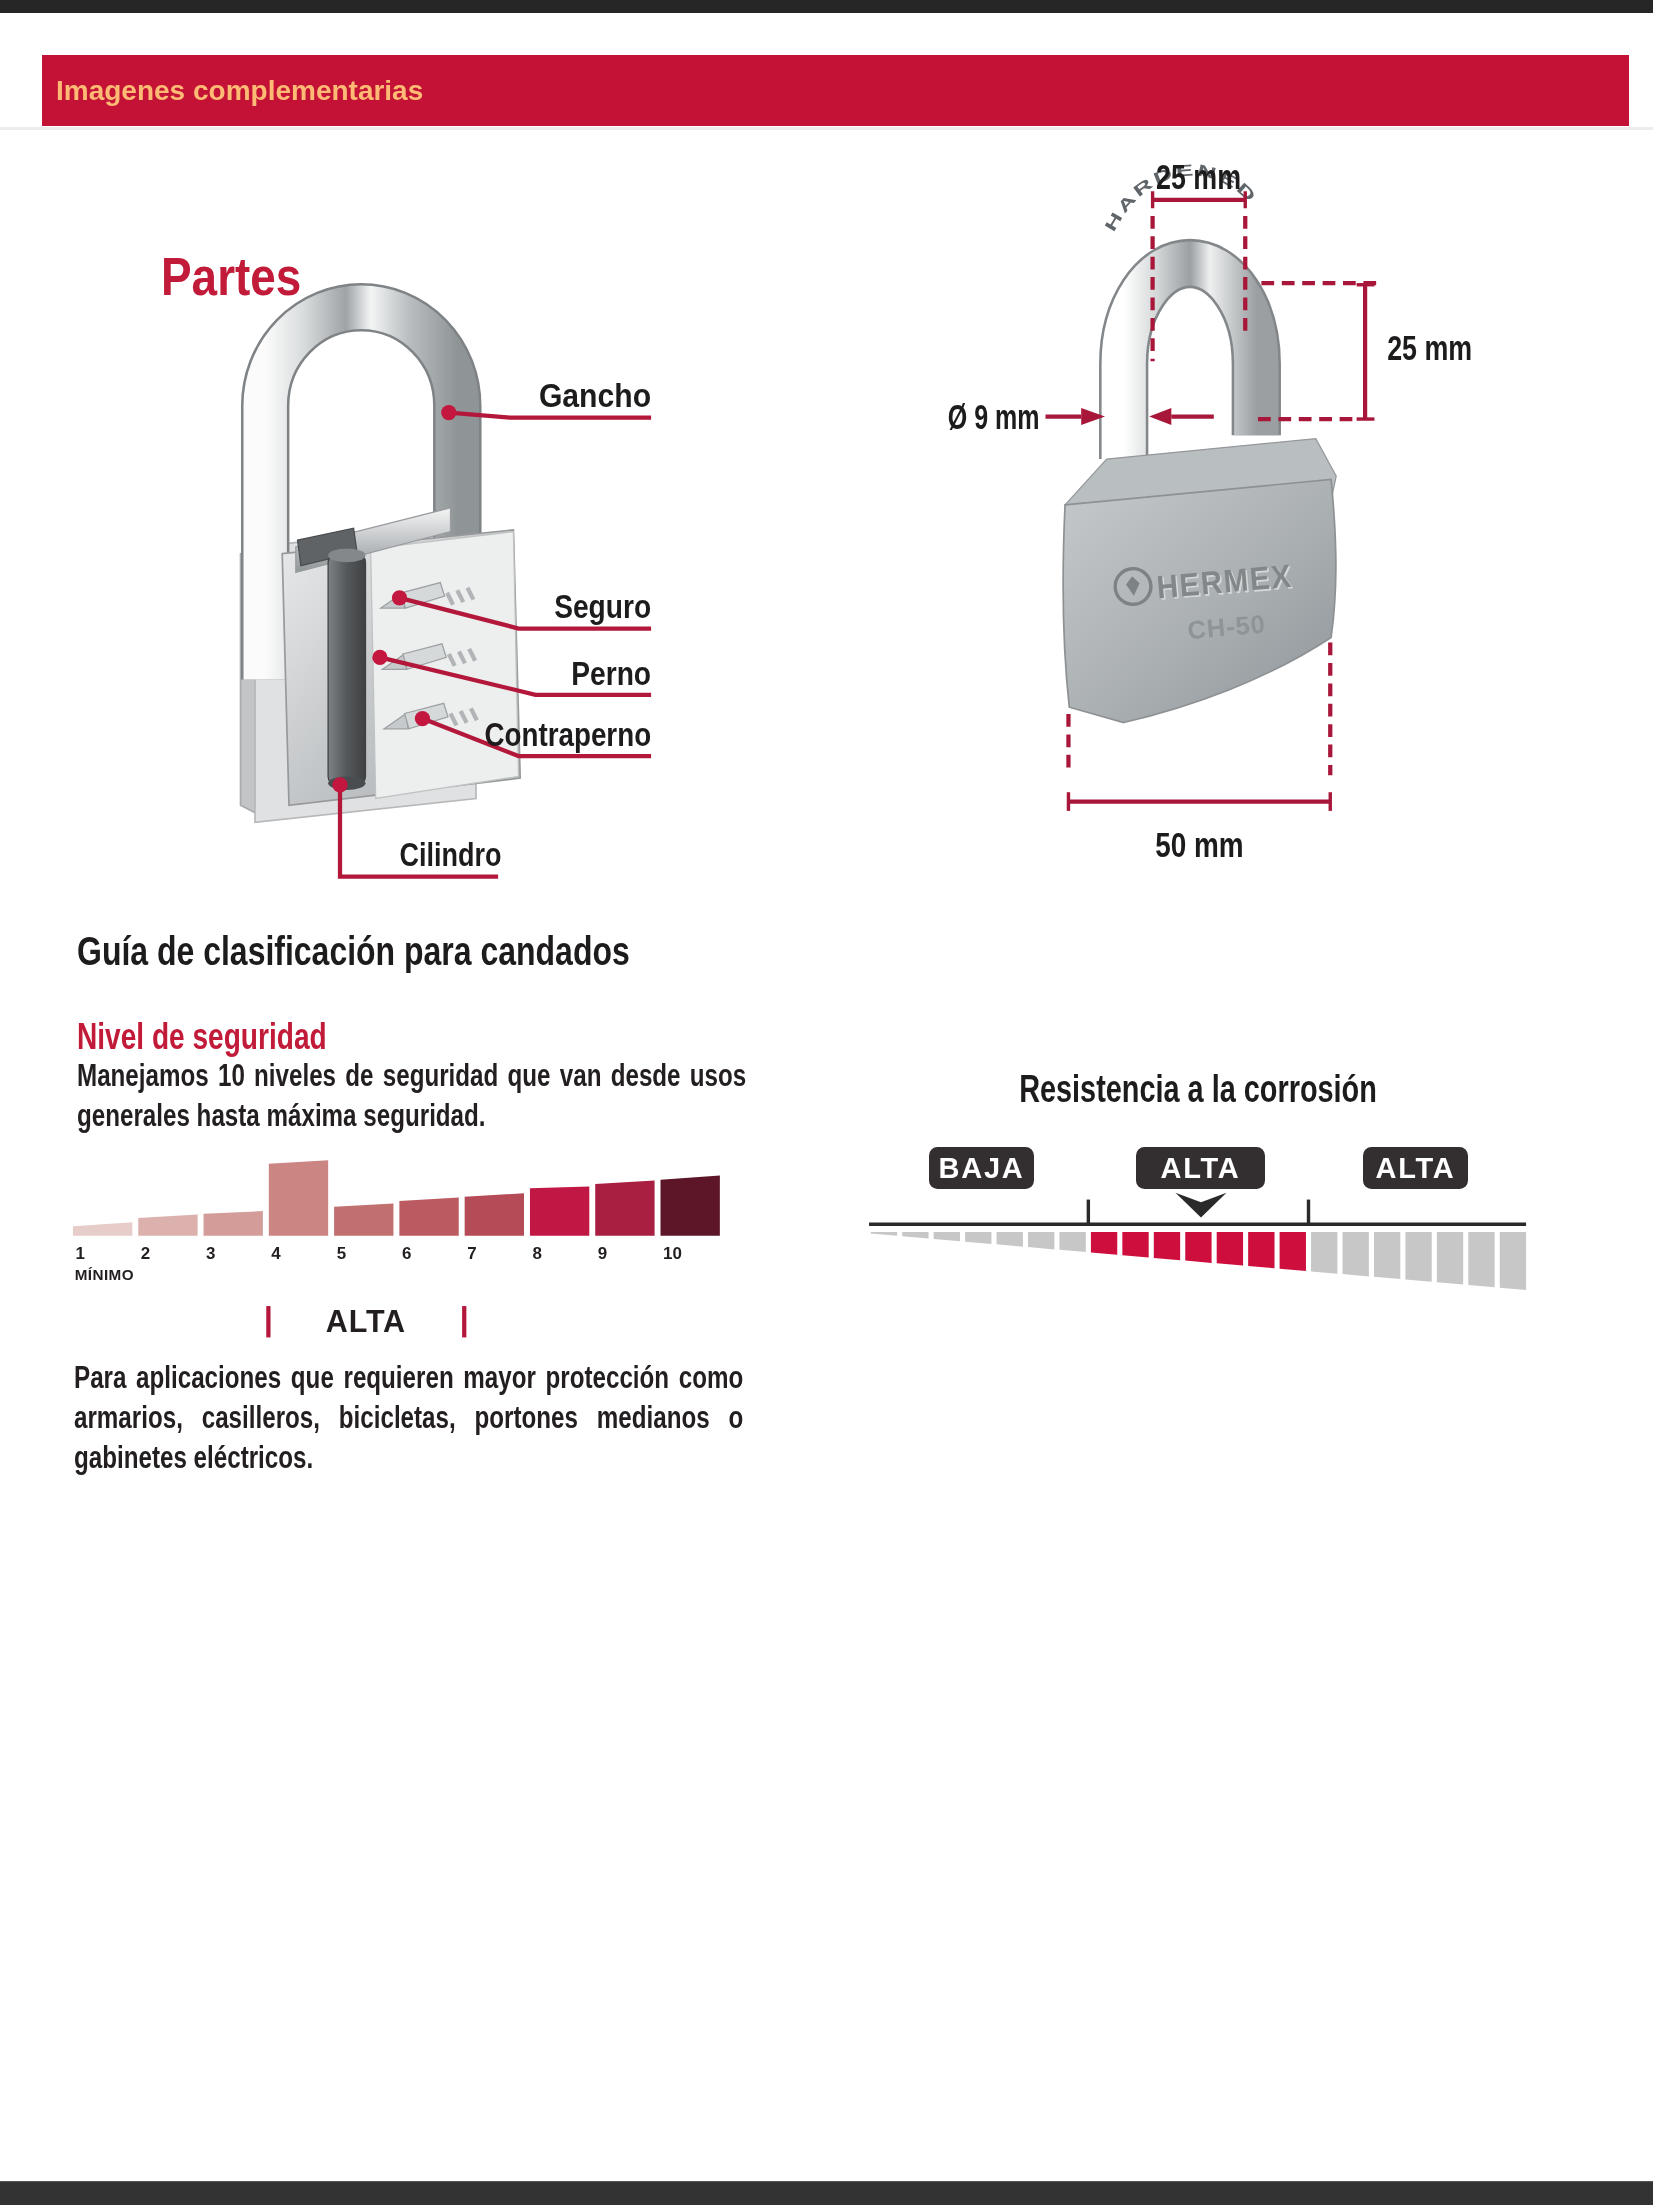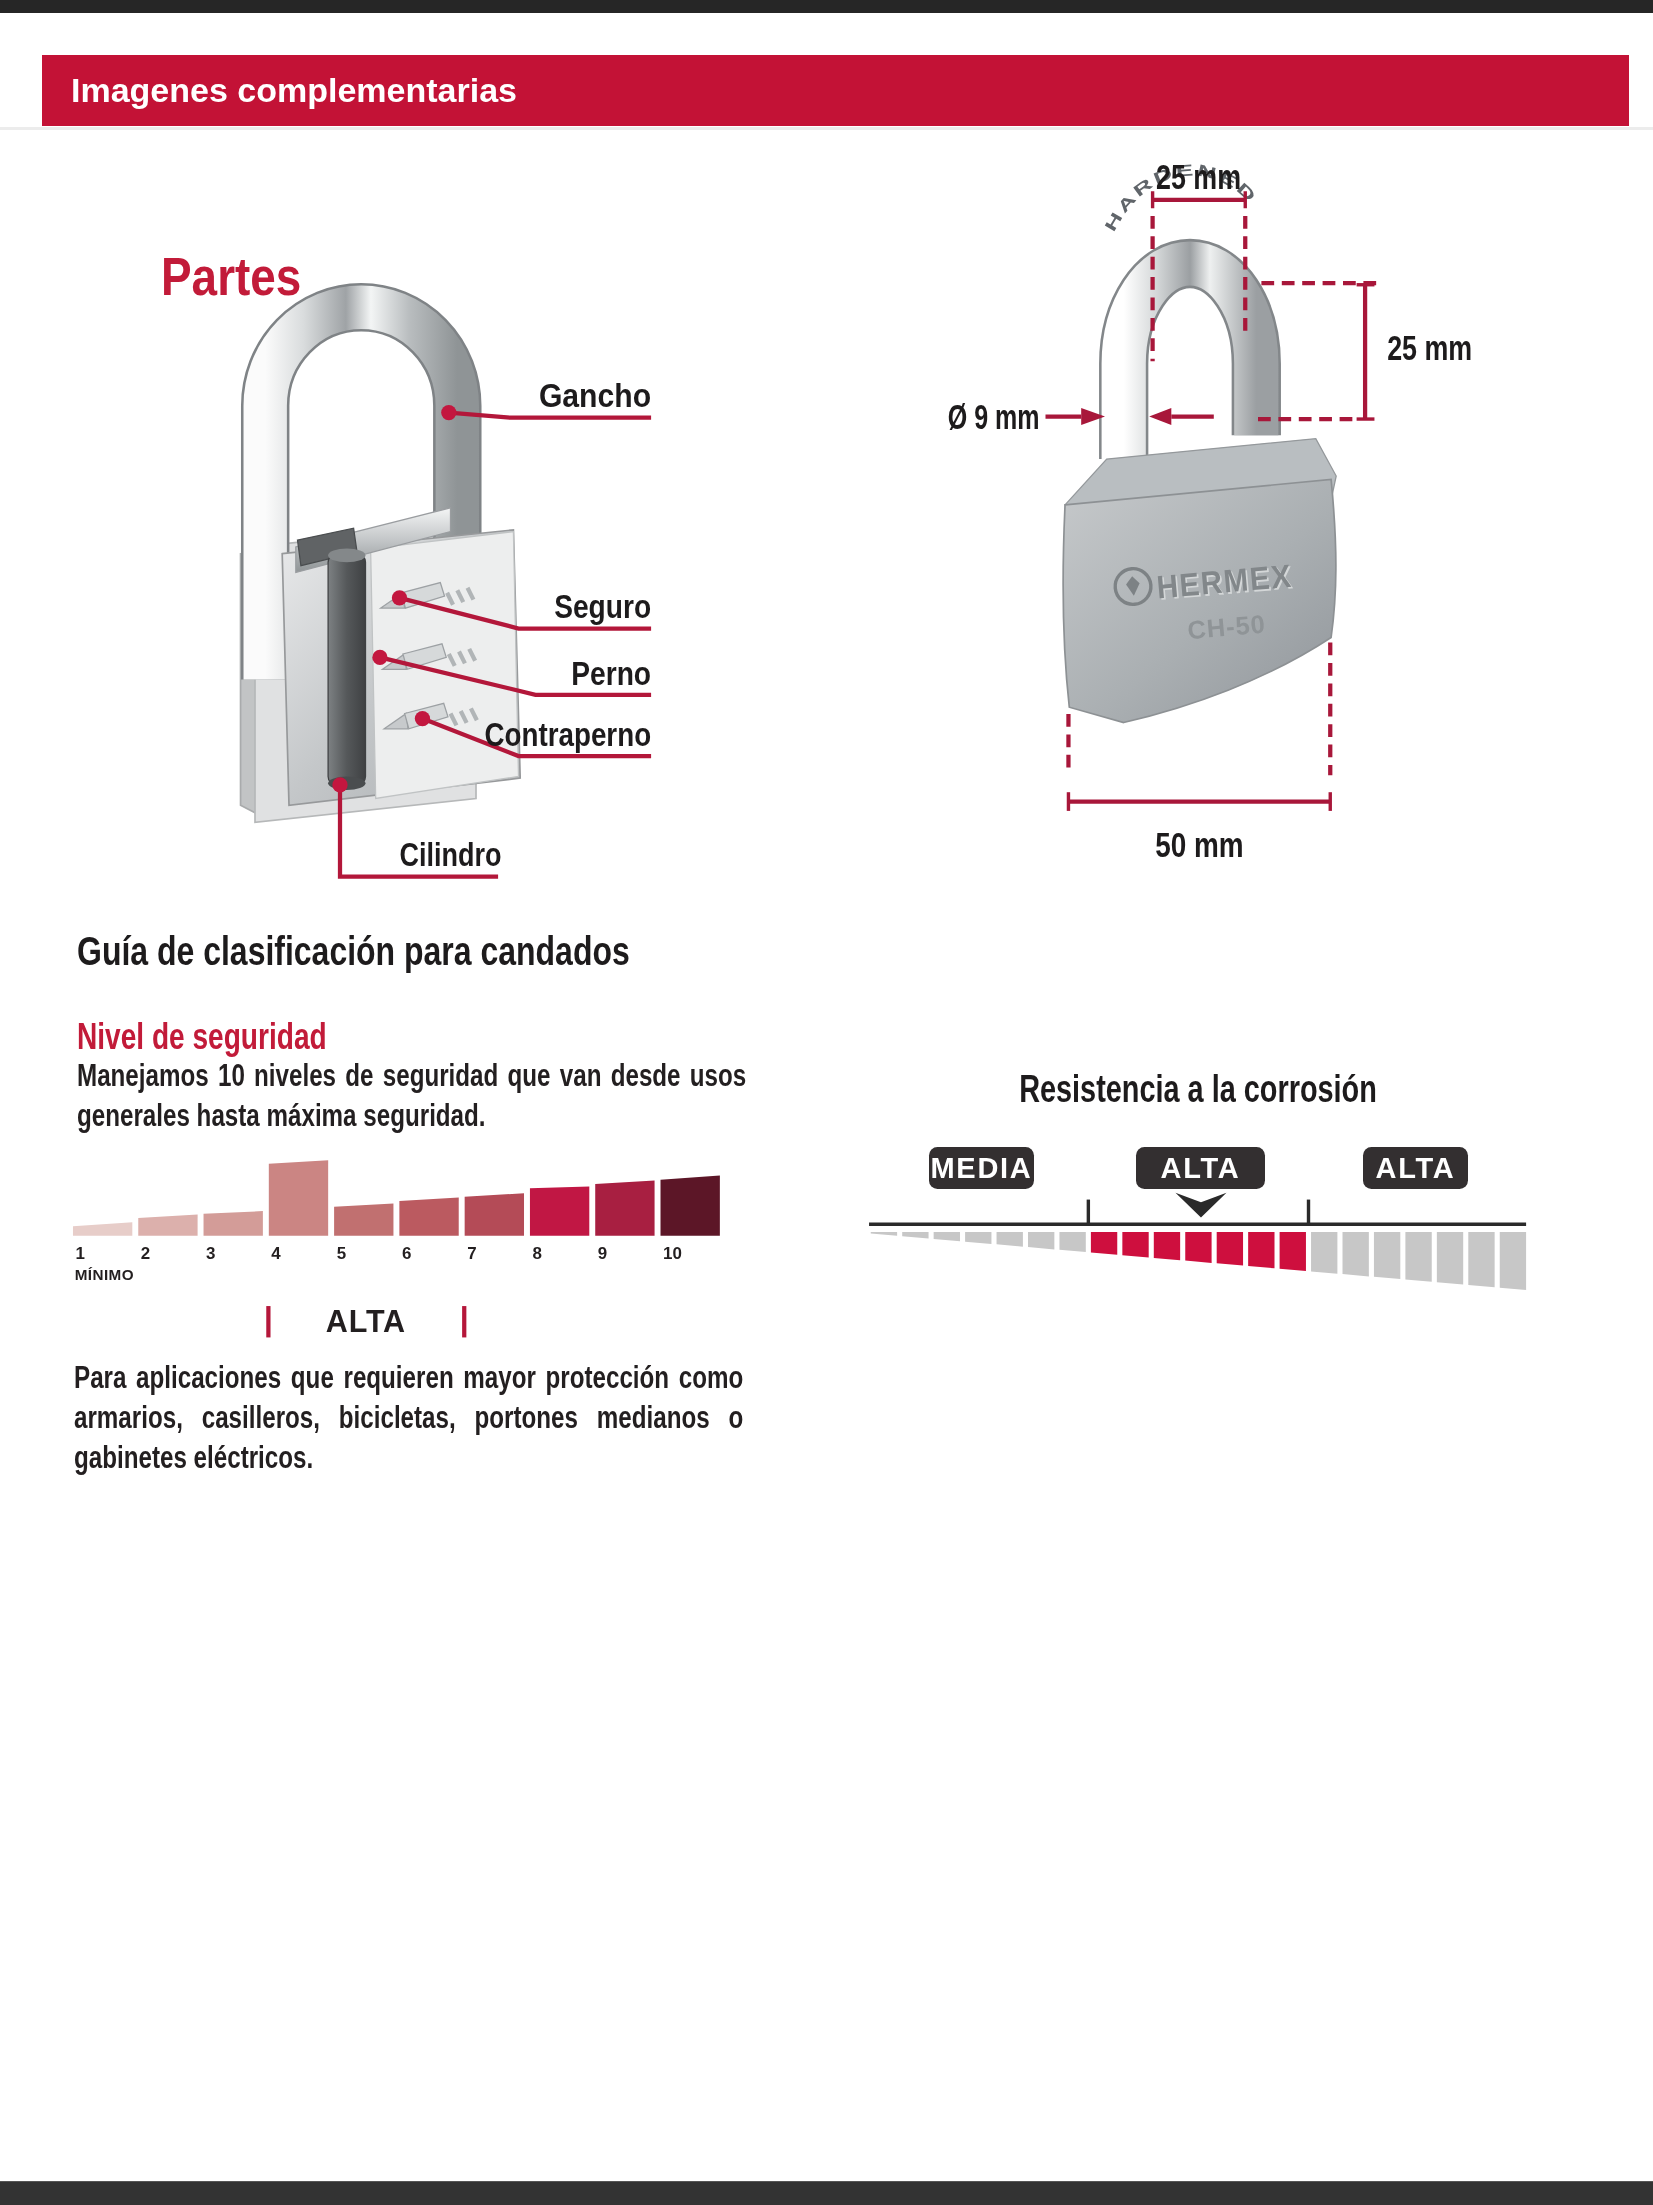--- a/index.html
+++ b/index.html
@@ -5,21 +5,21 @@
   html,body{margin:0;padding:0;background:#fff;}
   #page{position:relative;width:1654px;height:2205px;background:#ffffff;overflow:hidden;
         font-family:"Liberation Sans",sans-serif;color:#1d1b1c;}
   .abs{position:absolute;}
   .condL{transform:scaleX(.78);transform-origin:left top;}
   .condL85{transform:scaleX(.85);transform-origin:left top;}
   .condC{transform:scaleX(.74);transform-origin:center top;white-space:nowrap;}
   #top-black{left:0;top:0;width:1654px;height:12.7px;background:#262626;}
   #header-bar{left:42px;top:55px;width:1587px;height:71px;background:#c31236;
               display:flex;align-items:center;}
-  #header-bar .hlabel{color:#ffffff;font-size:34px;font-weight:bold;padding-left:29px;}
+  #header-bar .hlabel{color:#fdba74;font-size:28px;font-weight:bold;padding-left:14px;}
   #header-rule{left:0;top:127px;width:1654px;height:3.4px;background:#ececec;}
   #partes-title{left:161px;top:245px;font-size:54px;font-weight:bold;color:#c21b39;}
   .h-black{font-size:41px;font-weight:bold;color:#1d1b1c;white-space:nowrap;}
   .h-red{font-size:36px;font-weight:bold;color:#c21b39;white-space:nowrap;}
   .para{font-size:31px;line-height:40px;font-weight:bold;color:#231f20;text-align:justify;}
   .badge{position:absolute;height:42px;background:#332f30;border-radius:8.5px;color:#fff;
          font-size:29px;font-weight:bold;display:flex;align-items:center;justify-content:center;
          letter-spacing:1.7px;}
   svg text{font-family:"Liberation Sans",sans-serif;}
   .plabel{font-size:40px;font-weight:bold;fill:#1d1b1c;}
@@ -226,21 +226,21 @@
       <text x="2" y="146" class="min-label">MÍNIMO</text>
       <rect x="228" y="177" width="5" height="37" fill="#b5173a"></rect>
       <rect x="459" y="177" width="5" height="37" fill="#b5173a"></rect>
       <text x="345.5" y="208" text-anchor="middle" class="range-label">ALTA</text>
     </svg>
 
   <div class="abs para condL" style="left:74px;top:1358px;width:858px;">Para aplicaciones que requieren mayor protección como armarios, casilleros, bicicletas, portones medianos o gabinetes eléctricos.</div>
 
   <div class="abs condC" style="left:943px;top:1067px;width:510px;text-align:center;font-size:39px;font-weight:bold;">Resistencia a la corrosión</div>
 
-  <div class="badge" style="left:929px;top:1147px;width:105px;">MEDIA</div>
+  <div class="badge" style="left:929px;top:1147px;width:105px;">BAJA</div>
   <div class="badge" style="left:1136px;top:1147px;width:129px;">ALTA</div>
   <div class="badge" style="left:1363px;top:1147px;width:105px;">ALTA</div>
 
   <svg class="abs" style="left:858px;top:1185px;" width="680" height="115" viewBox="1010 1395 800 135">
     <line x1="1023" y1="1441" x2="1796" y2="1441" stroke="#2a2a2a" stroke-width="4"></line>
     <g id="corrosion-segments">
         <polygon points="1025,1450 1056,1450 1056,1454.7 1025,1452.0" fill="#c7c7c7"></polygon>
         <polygon points="1062,1450 1093,1450 1093,1457.8 1062,1455.2" fill="#c7c7c7"></polygon>
         <polygon points="1099,1450 1130,1450 1130,1461.0 1099,1458.4" fill="#c7c7c7"></polygon>
         <polygon points="1136,1450 1167,1450 1167,1464.2 1136,1461.5" fill="#c7c7c7"></polygon>

